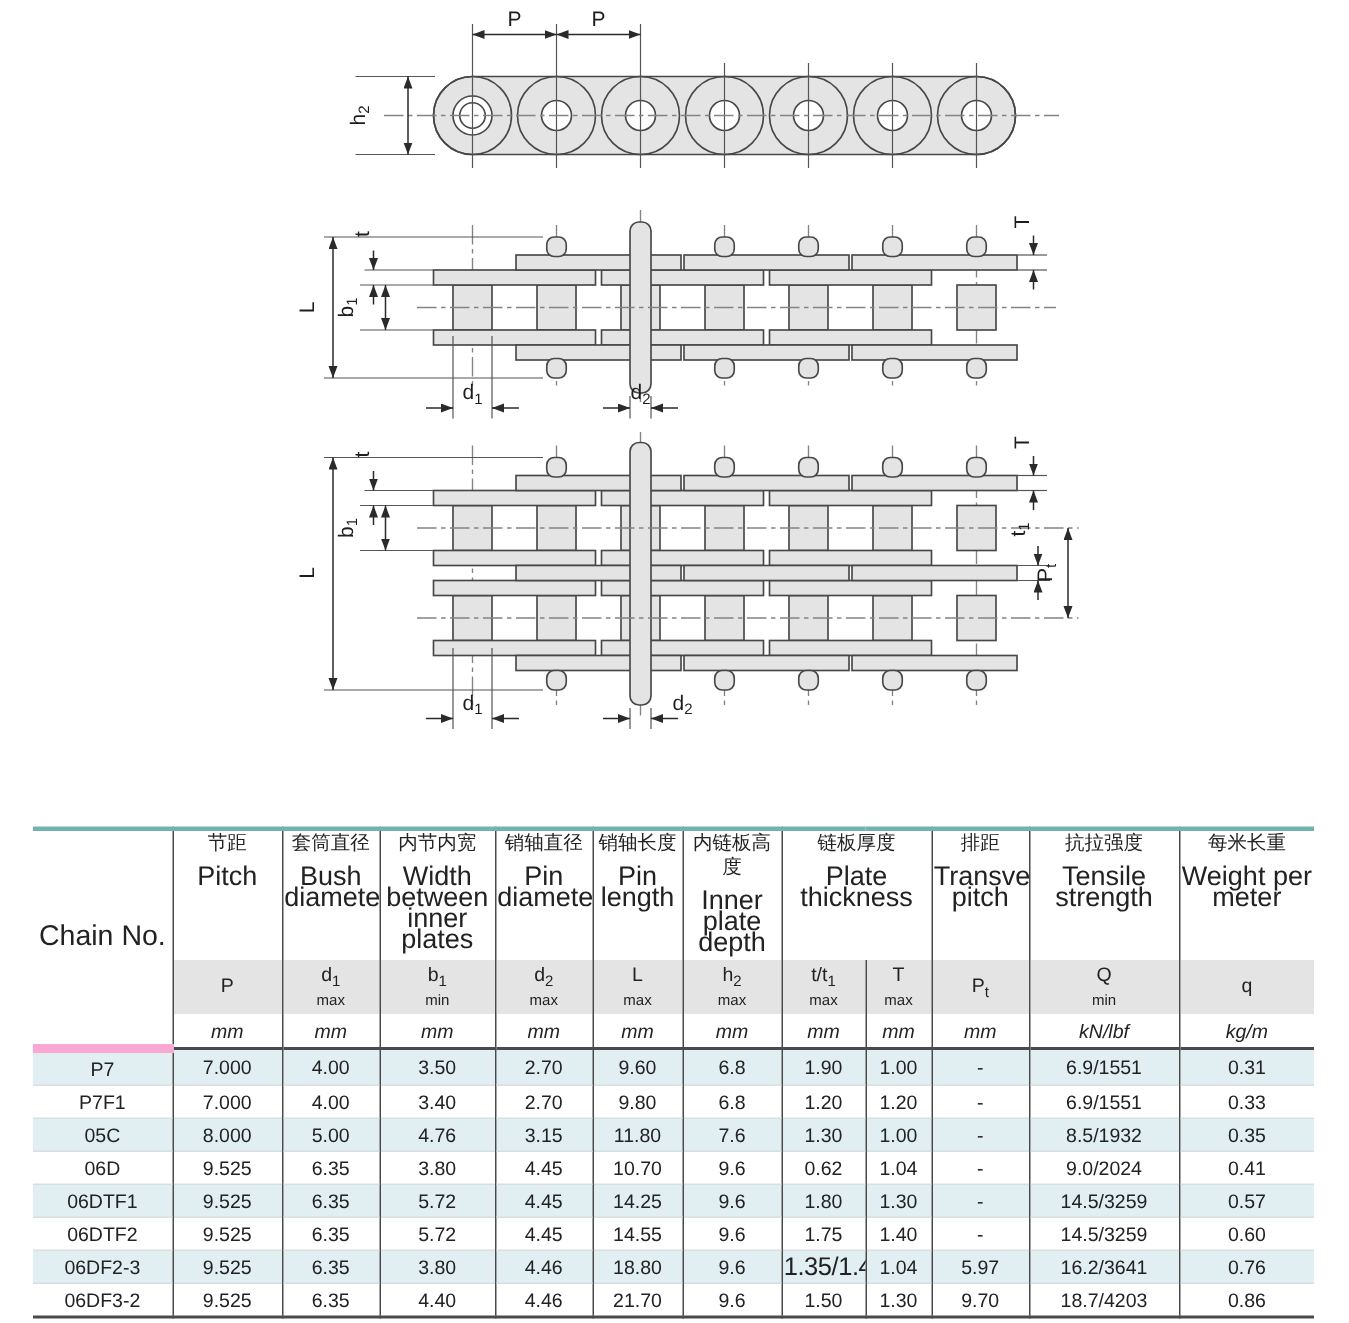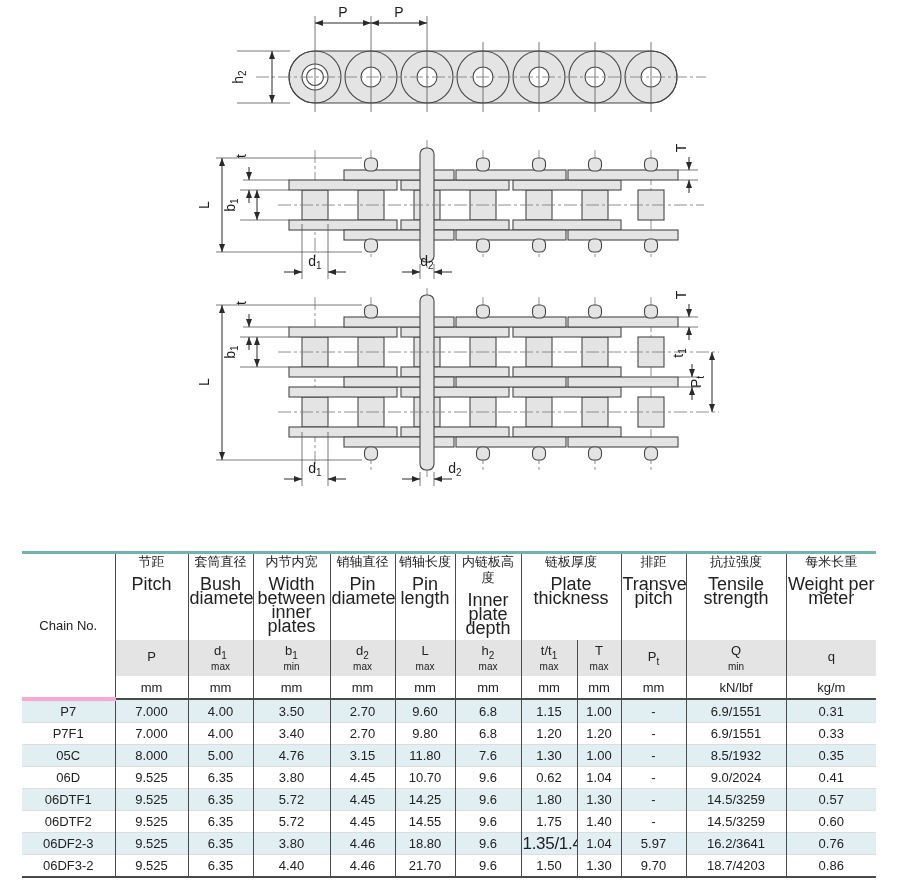--- a/index.html
+++ b/index.html
@@ -14,28 +14,28 @@
   .ext{stroke:#555;stroke-width:0.8;fill:none;}
   .dim{stroke:#2a2a2a;stroke-width:1;fill:none;}
   .cl{stroke:#838383;stroke-width:0.9;fill:none;stroke-dasharray:13 3 3 3;}
 
   table.spec{position:absolute;left:22px;top:551px;width:854px;border-collapse:collapse;table-layout:fixed;
     border-top:3px solid #74b2b2;border-bottom:2px solid #4a4a4a;}
   table.spec th,table.spec td{border-right:1px solid #4a4a4a;padding:0 1px;text-align:center;font-weight:normal;
     white-space:normal;overflow:hidden;}
   table.spec th:last-child,table.spec td:last-child{border-right:none;}
   .r-name th{height:86px;vertical-align:top;padding-top:7px;margin-top:48px;}
-  th.c-chain{vertical-align:middle;border-bottom:4px solid #f9a8d4;font-size:13px;padding-top:0;}
+  th.c-chain{vertical-align:middle;border-bottom:6px solid #f9a8d4;font-size:19px;padding-top:0;}
   .cn{font-size:13px;line-height:16px;}
   .en{font-size:18px;line-height:14px;margin-top:7px;}
   .r-sym td{height:36px;background:#e4e4e4;font-size:13px;vertical-align:middle;}
   .r-sym sub{font-size:10px;}
   .lim{display:block;font-size:10px;line-height:13px;}
   .lim:empty{display:none;}
-  .r-unit td{height:22px;font-size:13px;border-bottom:2px solid #4a4a4a;vertical-align:middle;}
+  .r-unit td{height:22px;font-size:13px;border-bottom:2px solid #4a4a4a;vertical-align:middle;font-style:italic;}
   tbody td{height:21px;font-size:13px;vertical-align:middle;}
   tbody tr+tr td{border-top:1px solid #d9dee0;}
   tbody tr:nth-child(odd){background:#e1eff2;}
   td.tight{font-size:17px;letter-spacing:-0.3px;}
 </style>
 </head>
 <body>
 
 <div class="page">
 
@@ -388,21 +388,21 @@
   </thead>
   <tbody>
     <tr>
       <td>P7</td>
           <td>7.000</td>
           <td>4.00</td>
           <td>3.50</td>
           <td>2.70</td>
           <td>9.60</td>
           <td>6.8</td>
-          <td>1.15</td>
+          <td>1.90</td>
           <td>1.00</td>
           <td>-</td>
           <td>6.9/1551</td>
           <td>0.31</td>
     </tr>
     <tr>
       <td>P7F1</td>
           <td>7.000</td>
           <td>4.00</td>
           <td>3.40</td>

